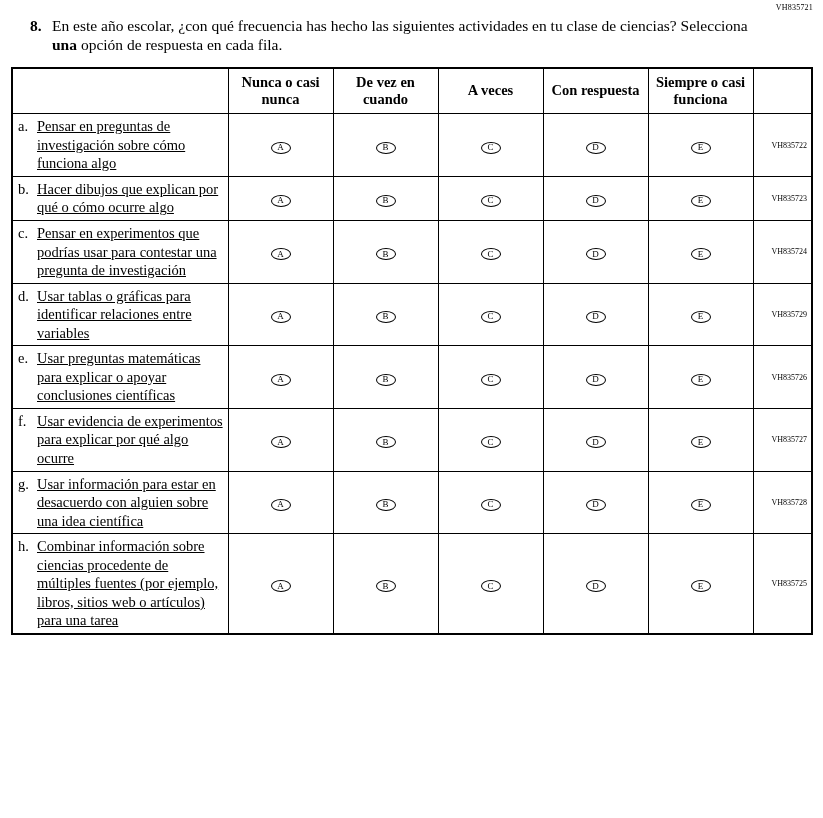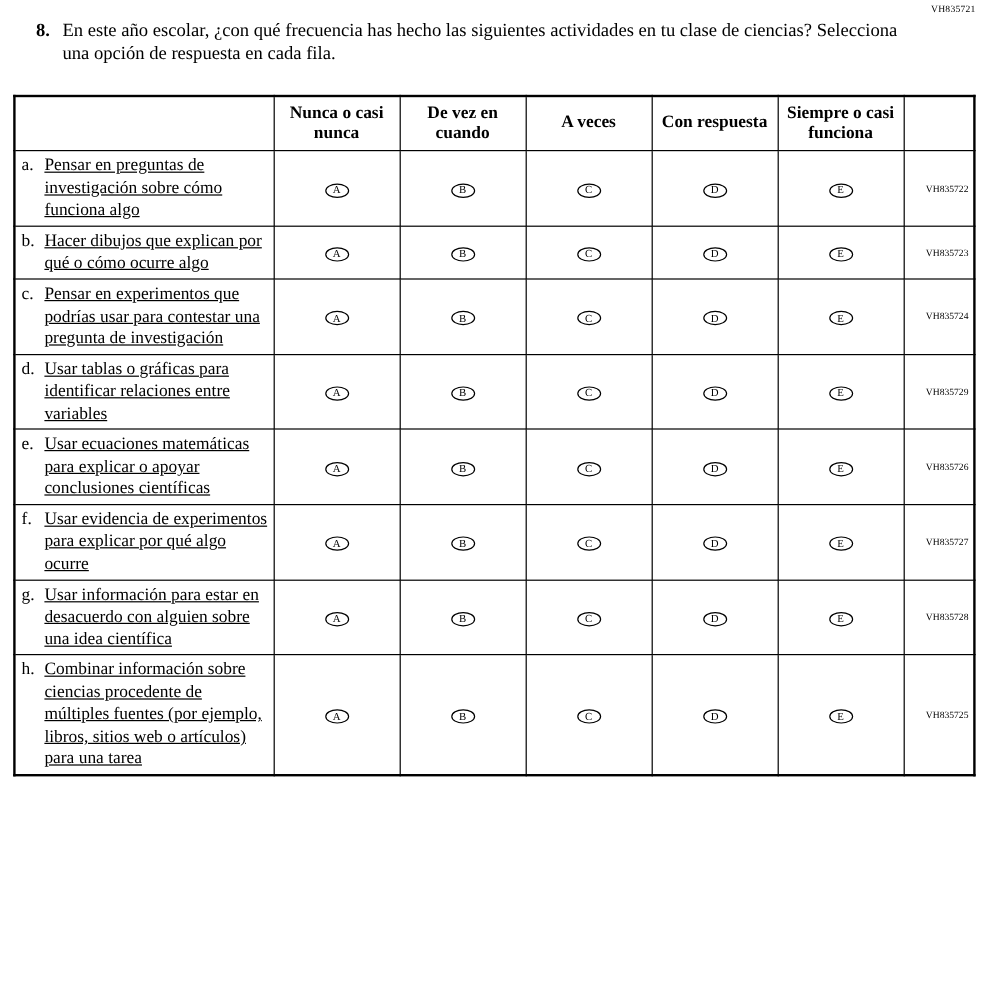--- a/index.html
+++ b/index.html
@@ -33,25 +33,25 @@
   }
   .q-number {
     font-weight: bold;
     width: 22px;
     flex: none;
   }
   .q-text {
     width: 706px;
   }
   .q-emph {
-    font-weight: normal;
+    font-weight: bold;
   }
   table.survey {
     border-collapse: collapse;
-    margin: 24px 0 0 11px;
+    margin: 12px 0 0 11px;
     width: 800px;
     table-layout: fixed;
   }
   table.survey, table.survey th, table.survey td {
     border: 1px solid #000;
   }
   table.survey {
     border: 2px solid #000;
   }
   th {
@@ -200,21 +200,21 @@
         <td class="opt"><span class="bubble">C</span></td>
         <td class="opt"><span class="bubble">D</span></td>
         <td class="opt"><span class="bubble">E</span></td>
         <td class="code">VH835729</td>
       </tr>
 
       <tr>
         <td class="item-cell">
             <div class="item">
           <span class="letter">e.</span>
-          <span class="item-text">Usar ecuaciones matemáticas para explicar o apoyar conclusiones científicas</span>
+          <span class="item-text">Usar preguntas matemáticas para explicar o apoyar conclusiones científicas</span>
         </div>
           </td>
         <td class="opt"><span class="bubble">A</span></td>
         <td class="opt"><span class="bubble">B</span></td>
         <td class="opt"><span class="bubble">C</span></td>
         <td class="opt"><span class="bubble">D</span></td>
         <td class="opt"><span class="bubble">E</span></td>
         <td class="code">VH835726</td>
       </tr>
 

